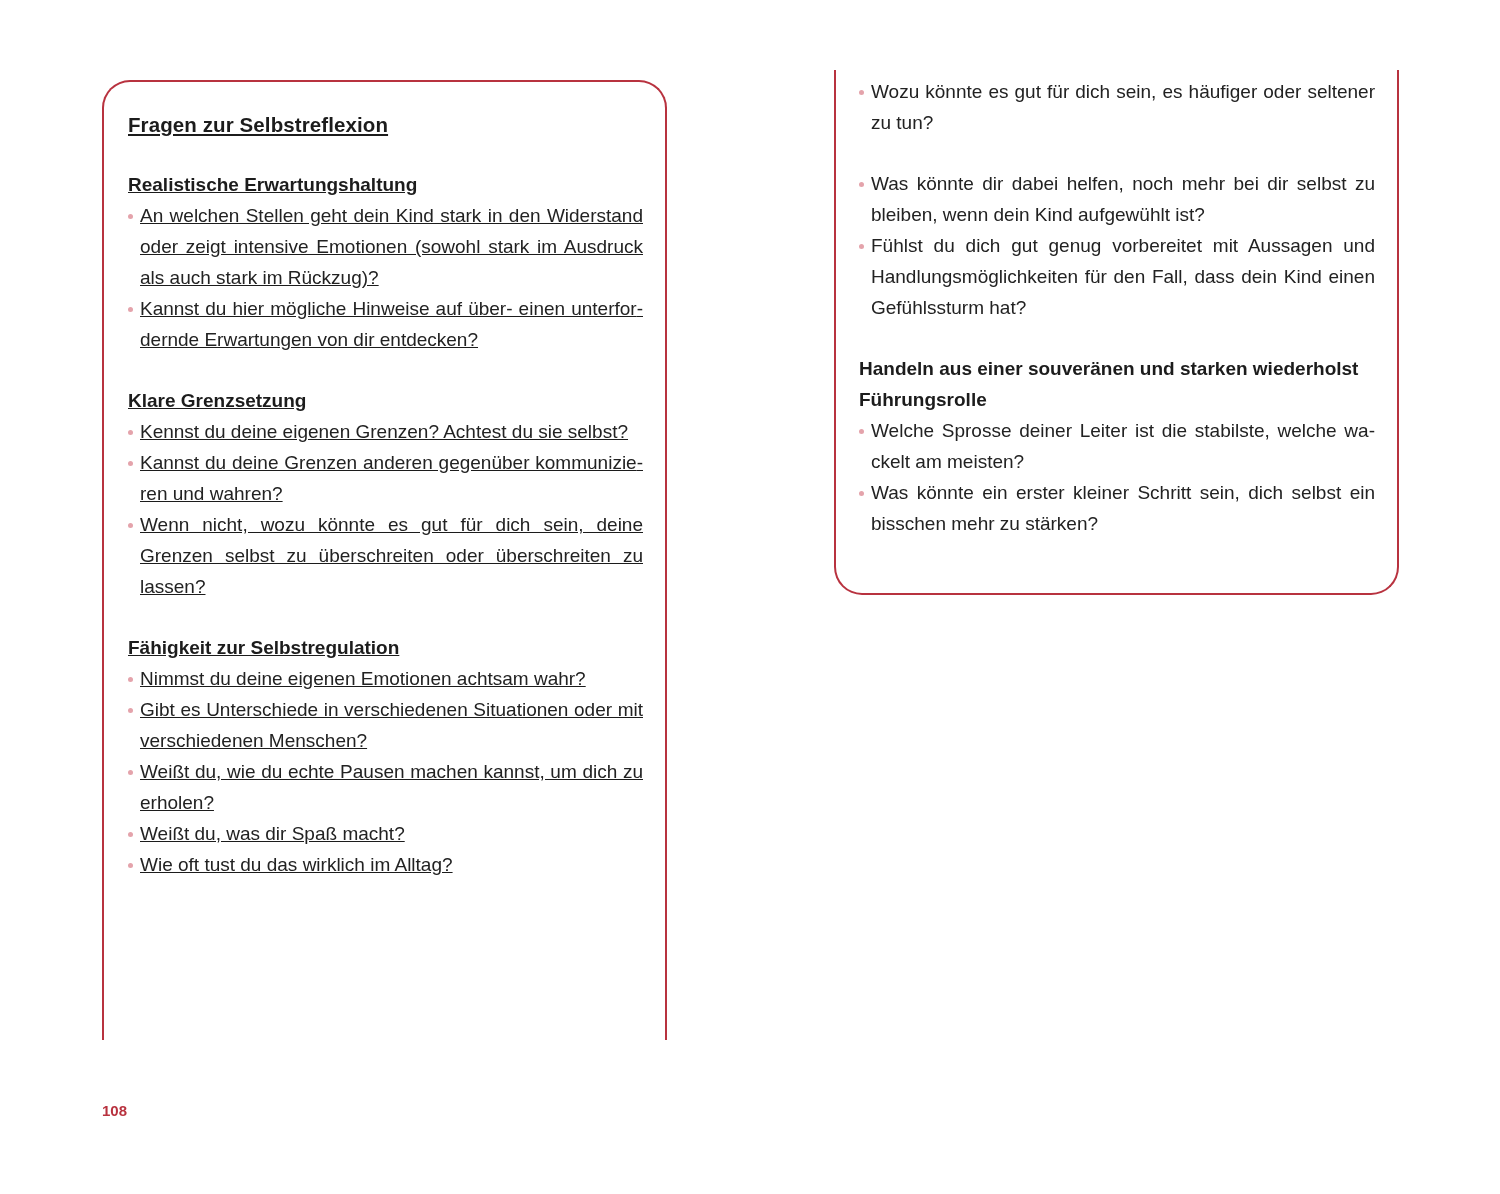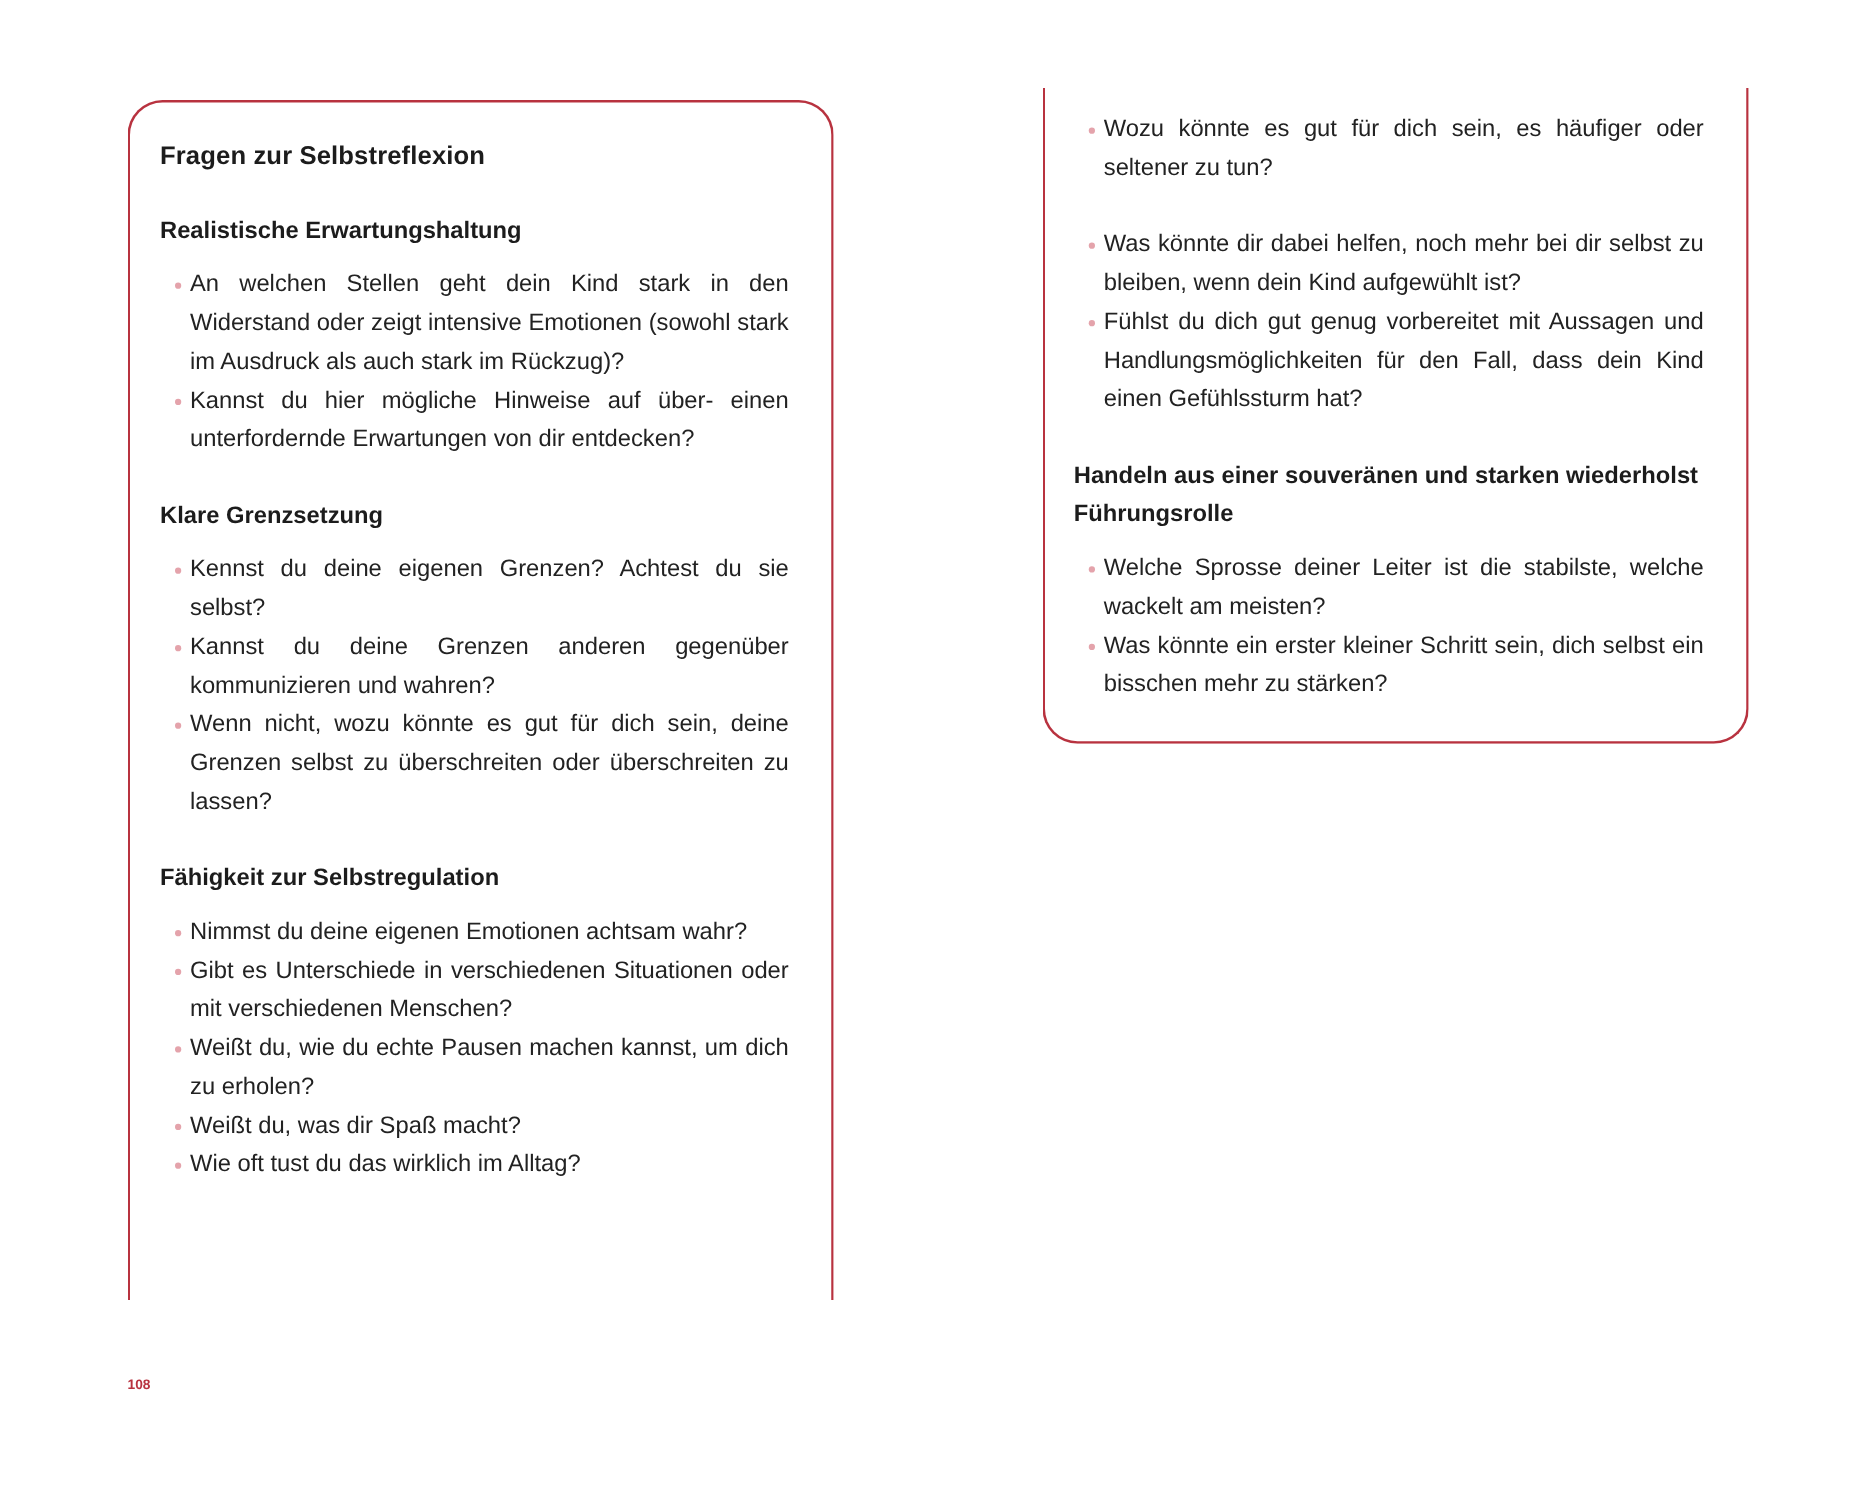--- a/index.html
+++ b/index.html
@@ -21,20 +21,21 @@
       border: 2px solid #b8323f;
     }
     .box-left {
       left: 102px;
       top: 80px;
       width: 565px;
       height: 960px;
       border-bottom: none;
       border-radius: 28px 28px 0 0;
       padding: 26px 22px 0 24px;
+      text-decoration: underline;
     }
     .box-right {
       left: 834px;
       top: 70px;
       width: 565px;
       height: 525px;
       border-top: none;
       border-radius: 0 0 28px 28px;
       padding: 6px 22px 0 23px;
     }
@@ -49,21 +50,21 @@
       margin: 0 0 30px 0;
     }
     .section-heading {
       font-weight: bold;
       font-size: 19px;
       line-height: 31px;
       margin: 0;
     }
     ul.q {
       list-style: none;
-      margin: 12px;
+      margin: 0;
       padding: 0;
     }
     ul.q li {
       position: relative;
       padding-left: 12px;
       font-size: 19px;
       line-height: 31px;
       text-align: justify;
       color: #222;
       hyphens: manual;
@@ -75,21 +76,21 @@
       top: 14px;
       width: 5px;
       height: 5px;
       border-radius: 50%;
       background: #e4a3ab;
     }
     .page-number {
       position: absolute;
       left: 102px;
       top: 1102px;
-      font-size: 11px;
+      font-size: 15px;
       font-weight: bold;
       color: #b8323f;
       text-align: center;
     }
   </style>
 </head>
 <body>
 
 <div class="box box-left">
   <div class="title">

